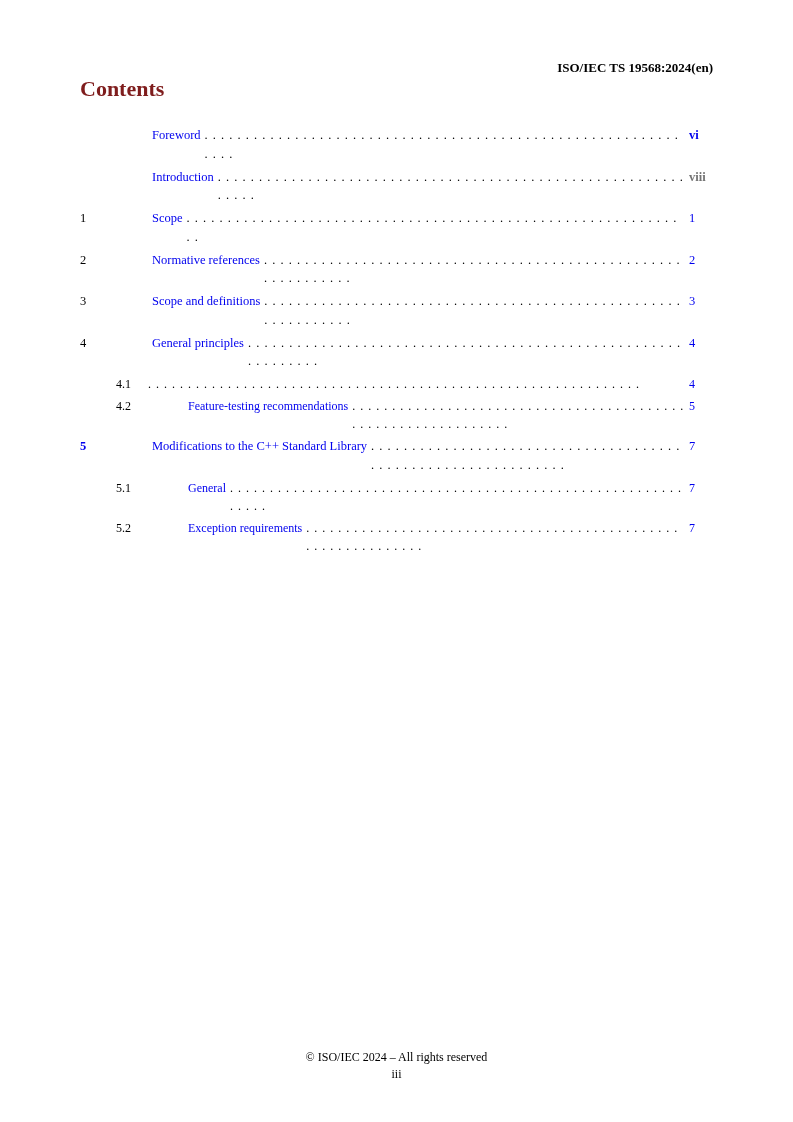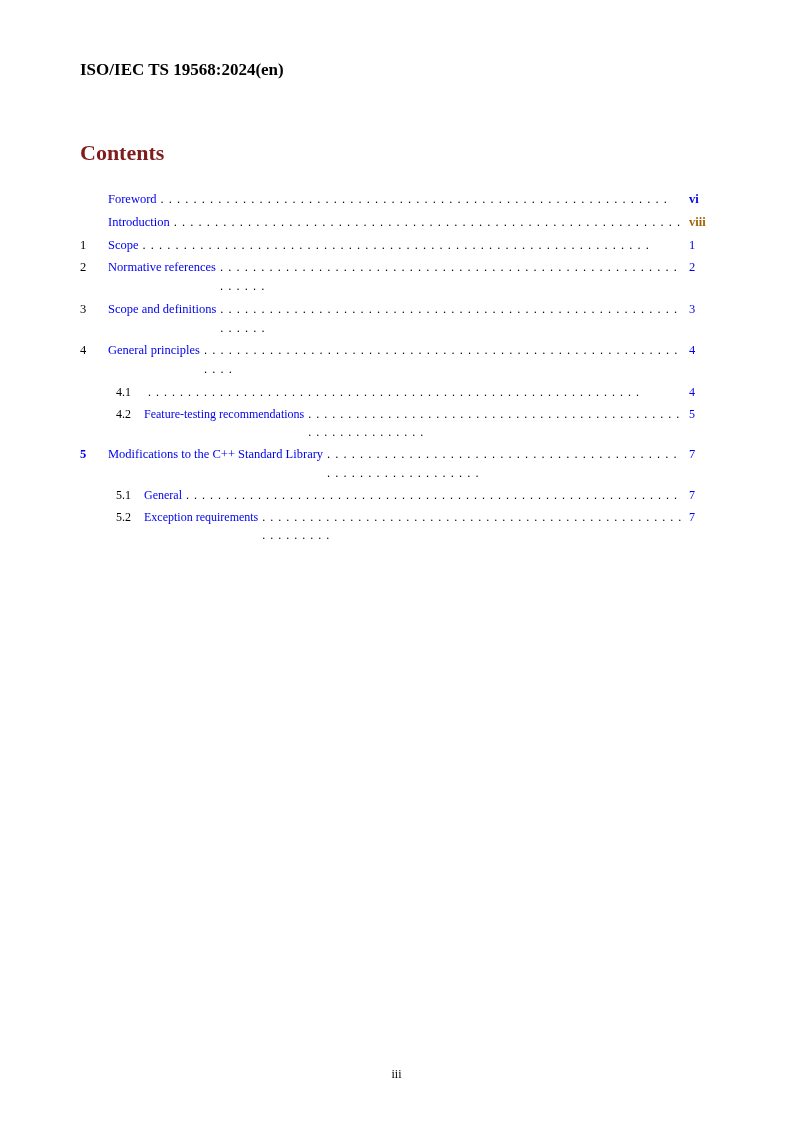--- a/index.html
+++ b/index.html
@@ -20,24 +20,23 @@
 
     .page {
       width: 793px;
       min-height: 1122px;
       background: #ffffff;
       position: relative;
       padding: 60px 80px 80px 80px;
     }
 
     .doc-title {
-      text-align: left;
-      font-weight: bold;
-      font-size: 17px;
-      margin-bottom: 60px;
+      text-align: right;
+      font-weight: bold;
+      font-size: 13px;
       color: #000000;
     }
 
     .contents-heading {
       font-size: 22px;
       font-weight: bold;
       color: #7f1d1d;
       margin-bottom: 24px;
     }
 
@@ -70,20 +69,21 @@
 
     .toc-num.bold {
       font-weight: bold;
       color: #0000ee;
     }
 
     .toc-label {
       color: #0000ee;
       text-decoration: none;
       white-space: nowrap;
+      margin-left: 44px;
     }
 
     .toc-dots {
       flex: 1;
       overflow: hidden;
       color: #000000;
       margin: 0 4px;
       position: relative;
       bottom: 0px;
     }
@@ -140,21 +140,21 @@
   <div class="toc-entry level1">
         <span class="toc-num"></span>
         <a class="toc-label" href="#">Foreword</a>
         <span class="toc-dots"></span>
         <span class="toc-page bold" style="color: rgb(0, 0, 238);">vi</span>
       </div>
       <div class="toc-entry level1">
         <span class="toc-num"></span>
         <a class="toc-label" href="#">Introduction</a>
         <span class="toc-dots"></span>
-        <span class="toc-page bold" style="color: #a16207;">viii</span>
+        <span class="toc-page bold" style="color: #737373;">viii</span>
       </div>
       <div class="toc-entry level1">
         <span class="toc-num">1</span>
         <a class="toc-label" href="#">Scope</a>
         <span class="toc-dots"></span>
         <span class="toc-page" style="color: rgb(0, 0, 238);">1</span>
       </div>
       <div class="toc-entry level1">
         <span class="toc-num">2</span>
         <a class="toc-label" href="#">Normative references</a>
@@ -198,18 +198,21 @@
       </div>
       <div class="toc-entry level2">
         <span class="toc-num">5.2</span>
         <a class="toc-label" href="#">Exception requirements</a>
         <span class="toc-dots"></span>
         <span class="toc-page" style="color: rgb(0, 0, 238);">7</span>
       </div>
     </div>
 
   <div class="footer">
+    <div class="footer-line1">
+      <span>© ISO/IEC 2024 – All rights reserved</span>
+    </div>
     <div class="footer-line2">
       <span>iii</span>
     </div>
   </div>
 
 </div>
 
 </body></html>

